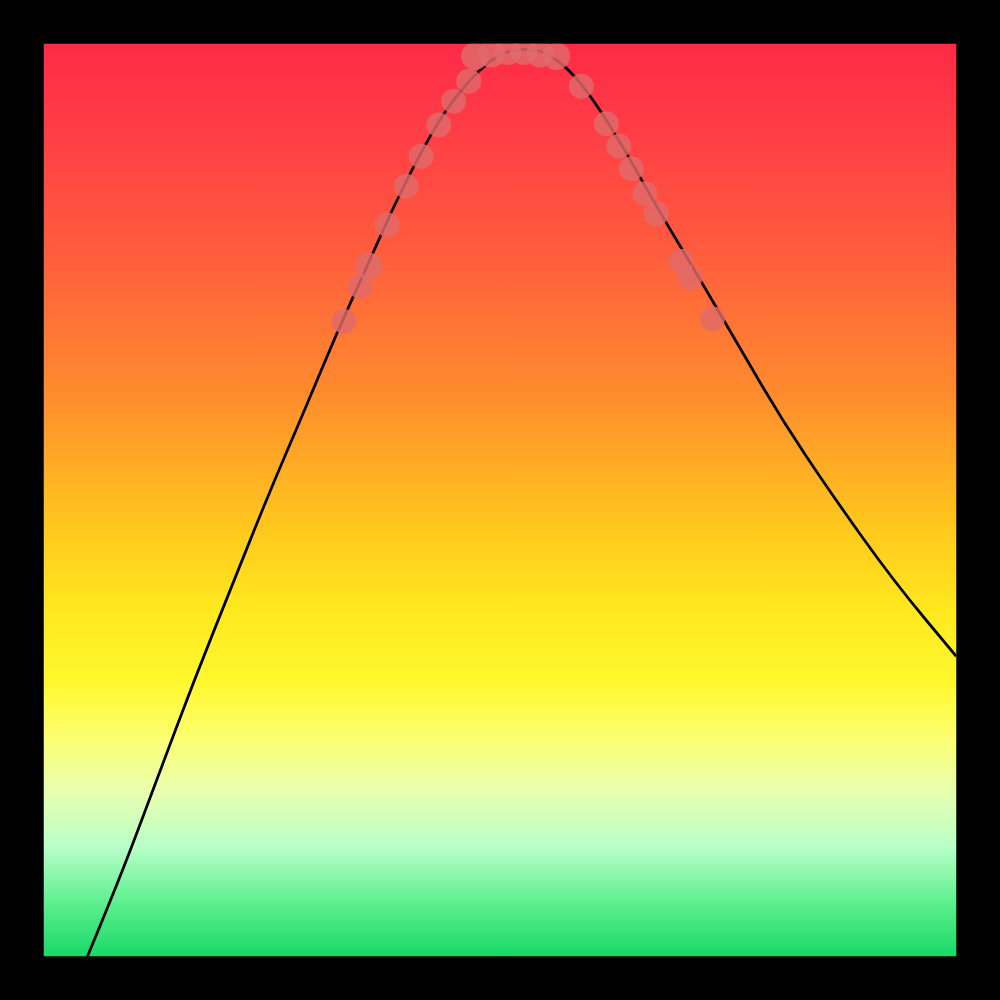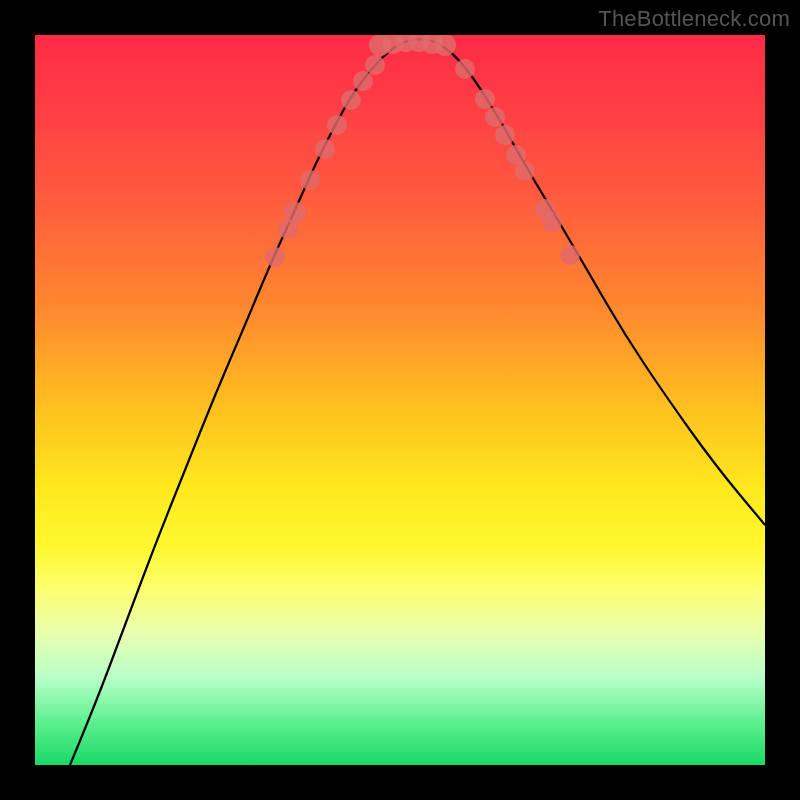--- a/index.html
+++ b/index.html
@@ -61,21 +61,20 @@
   }
   .marker {
     fill: #e06a6a;
     fill-opacity: 0.82;
   }
 </style>
 </head>
 <body>
 
 <div class="chart-container">
-  <div class="watermark">TheBottleneck.com</div>
   <div class="plot-area">
     <svg class="curve" viewBox="0 0 730 730" preserveAspectRatio="none">
       <path id="curve-path" d="M35 730 Q 60 670 75 630 Q 90 590 105 550 Q 120 510 135 472.5 Q 150 435 165 397.5 Q 180 360 195 325 Q 210 290 222.5 260 Q 235 230 247.5 202.5 Q 260 175 270 152.5 Q 280 130 290 110 Q 300 90 310 72.5 Q 320 55 330 42.5 Q 340 30 347.5 22.5 Q 355 15 362.5 10.5 Q 370 6 377.5 5 Q 385 4 392.5 5 Q 400 6 410 13 Q 420 20 430 32.5 Q 440 45 452.5 65 Q 465 85 477.5 107.5 Q 490 130 505 155 Q 520 180 537.5 210 Q 555 240 572.5 270 Q 590 300 610 330 Q 630 360 655 395 Q 680 430 705 460 T 730 490"></path>
       <g id="markers-group">
           <circle cx="240" cy="222" r="10" class="marker"></circle>
           <circle cx="253" cy="194" r="10" class="marker"></circle>
           <circle cx="260" cy="178" r="11" class="marker"></circle>
           <circle cx="275" cy="145" r="10" class="marker"></circle>
           <circle cx="290" cy="114" r="10" class="marker"></circle>
           <circle cx="302" cy="90" r="10" class="marker"></circle>

